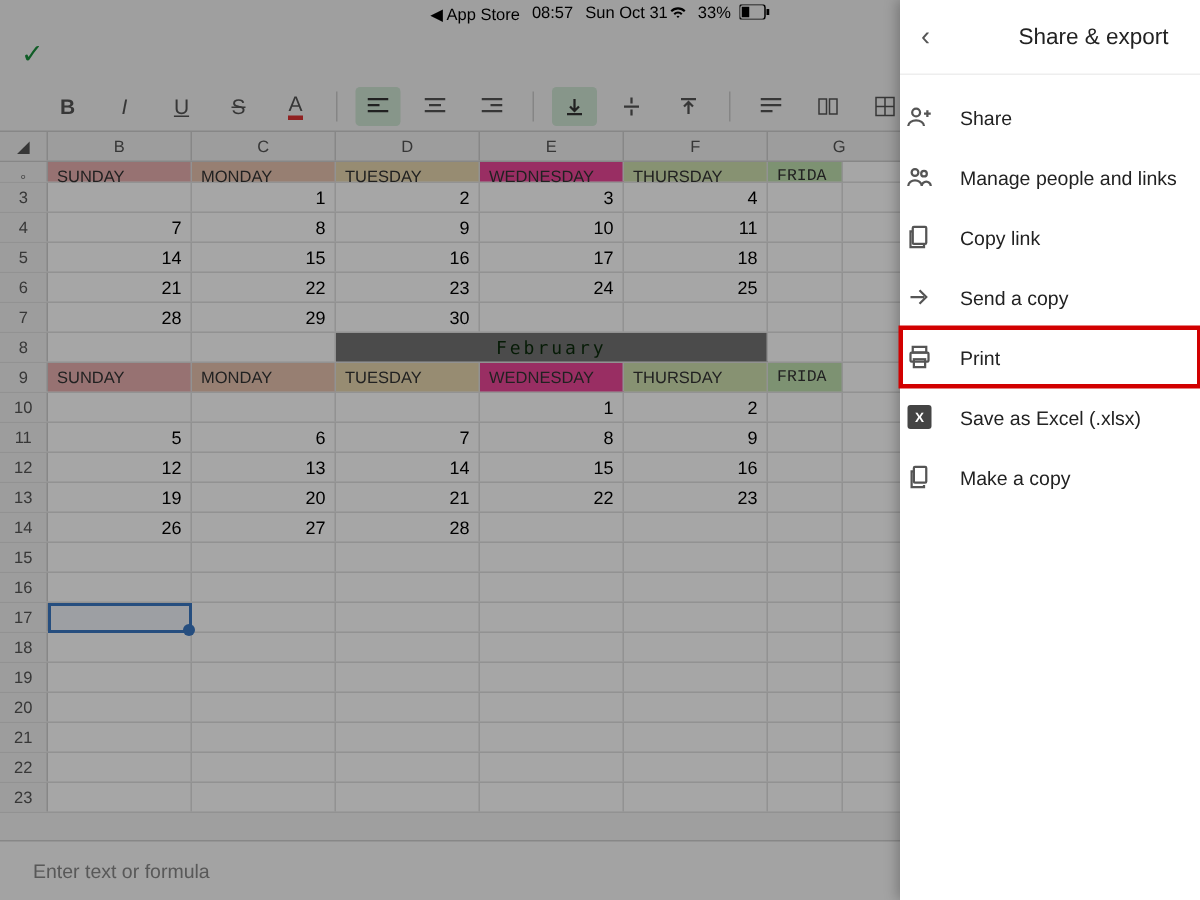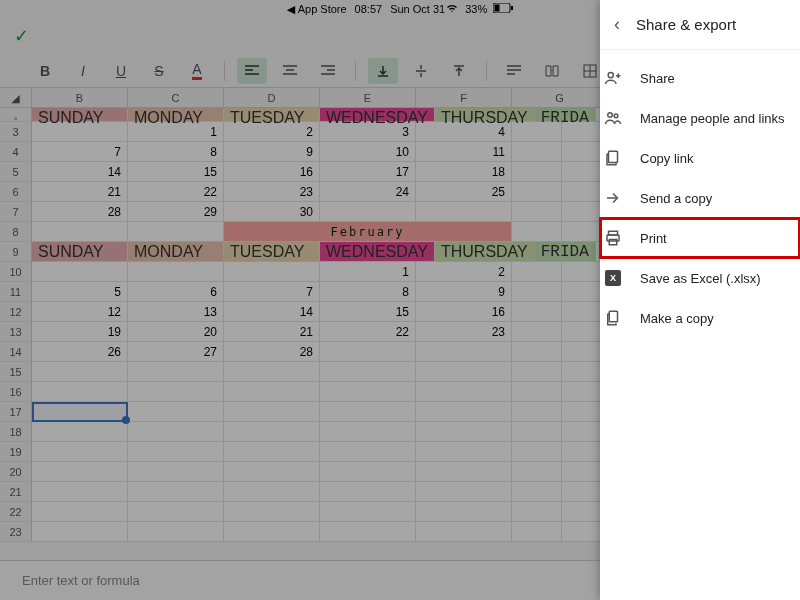--- a/index.html
+++ b/index.html
@@ -21,41 +21,41 @@
 
   .sheet { position:relative; background:#fff; }
   .colhdr { display:flex; height:20px; background:#f1f1f1; border-bottom:1px solid #d0d0d0; font-size:11px; color:#555; }
   .rownum { width:32px; text-align:center; border-right:1px solid #d0d0d0; background:#f1f1f1; }
   .colhdr .col { flex:0 0 96px; text-align:center; border-right:1px solid #d0d0d0; line-height:20px; }
   .colhdr .rownum { line-height:20px; }
 
   .rows .row { display:flex; height:20px; border-bottom:1px solid #e0e0e0; font-size:12px; }
   .rows .row .rownum { line-height:20px; font-size:11px; color:#555; }
   .cell { flex:0 0 96px; border-right:1px solid #e0e0e0; padding:0 6px; line-height:20px; text-align:right; color:#000; }
-  .cell.day { text-align:left; font-size:16px; color:#333; }
+  .cell.day { text-align:left; font-size:11px; color:#333; }
   .cell.friday { flex:0 0 50px;font-family:Liberation Mono, monospace; }
 
   .r-sun { background:#e8b0b0; }
   .r-mon { background:#e8c4b0; }
   .r-tue { background:#e8d8b0; }
   .r-wed { background:#ec4899; }
   .r-thu { background:#d0e0b0; }
   .r-fri { background:#c0e0b0; }
-  .feb { background:#fca5a5; color:#0a2a0a; text-align:center; font-family:monospace; letter-spacing:2px; }
+  .feb { background:#737373; color:#0a2a0a; text-align:center; font-family:monospace; letter-spacing:2px; }
 
   .selcell { position:absolute; border:2px solid #3b78c4; background:rgba(120,160,220,0.1); }
   .selcell::after { content:''; position:absolute; right:-4px; bottom:-4px; width:8px; height:8px; background:#3b78c4; border-radius:50%; }
 
   .formula { position:absolute; left:0; right:0; bottom:0; height:40px; border-top:1px solid #d0d0d0; background:#fafafa; padding:12px 22px; font-size:13px; color:#888; }
 
   
   .panel { position:absolute; top:0; right:0; bottom:0; width:200px; background:#fff; z-index:10; box-shadow:-2px 0 8px rgba(0,0,0,0.25); }
   .panel-hdr { height:50px; display:flex; align-items:center; padding:0 14px; gap:16px; border-bottom:1px solid #eee; }
   .panel-hdr .back { font-size:18px; color:#555; }
-  .panel-title { font-size:15px; color:#222; }
+  .panel-title { font-size:15px; color:#222;margin-left:43px; }
   .panel-list { padding:8px 0; }
   .panel-item { height:40px; display:flex; align-items:center; padding:0 4px; gap:18px; font-size:13px; color:#222; }
   .panel-item .ic { width:18px; height:18px; display:flex; align-items:center; justify-content:center; color:#555; font-size:16px; }
   .panel-item.highlight { outline:3px solid #d20000; outline-offset:-2px; }
   .xl-badge { width:16px; height:16px; background:#444; color:#fff; font-size:9px; display:flex; align-items:center; justify-content:center; border-radius:2px; font-weight:bold; }
 </style>
 </head>
 <body>
 
 <div class="statusbar">

